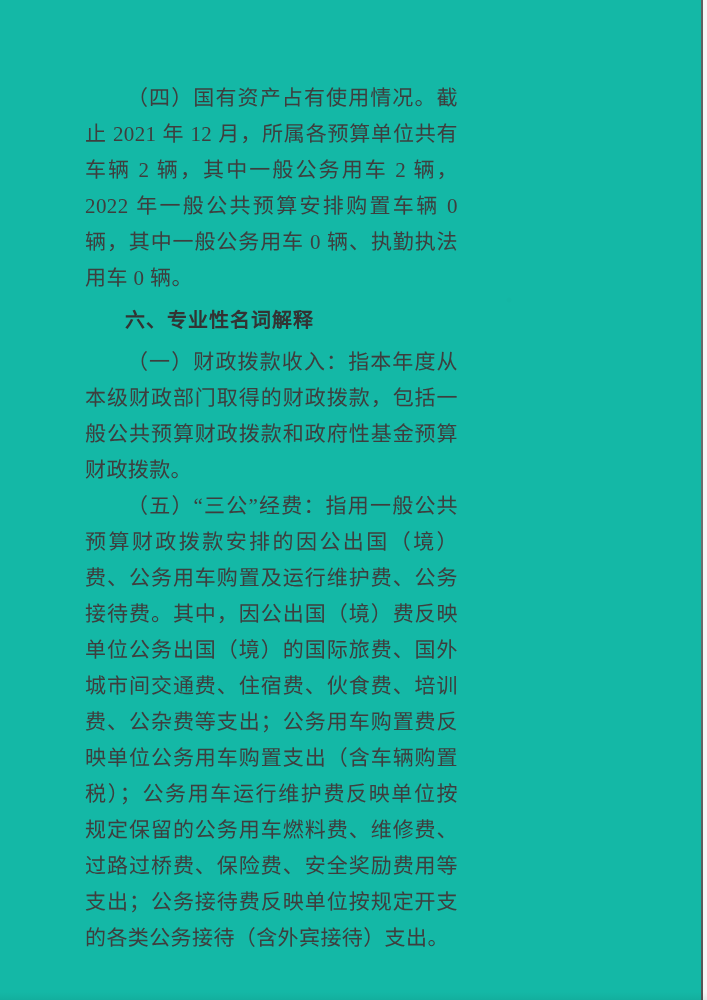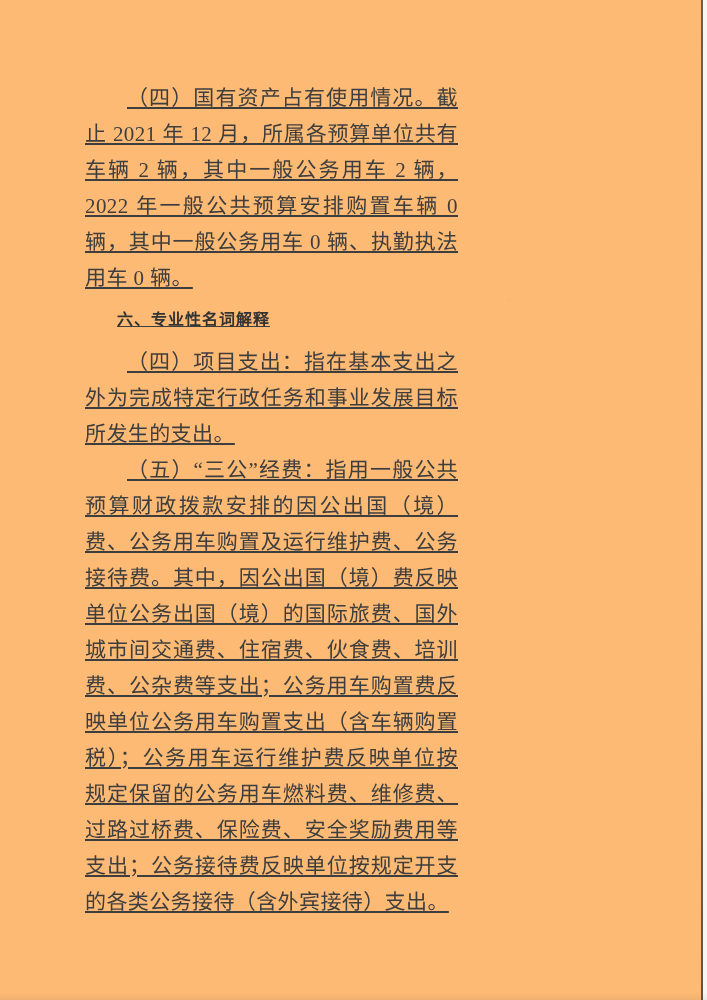--- a/index.html
+++ b/index.html
@@ -4,25 +4,24 @@
 <style>
   html, body {
     margin: 0;
     padding: 0;
     background: #ffffff;
   }
   .scan-page {
     position: relative;
     width: 707px;
     height: 1000px;
-    background: #fdba74;
+    background: #14b8a6;
     overflow: hidden;
     font-family: "Liberation Serif", "DejaVu Serif", serif;
     color: #3e3e3e;
-    text-decoration: underline;
   }
   
   .scan-page::before {
     content: "";
     position: absolute;
     inset: 0;
     background:
       radial-gradient(circle at 18% 62%, rgba(0,0,0,0.015) 0 2px, transparent 3px),
       radial-gradient(circle at 72% 30%, rgba(0,0,0,0.012) 0 2px, transparent 3px);
     pointer-events: none;
@@ -42,21 +41,21 @@
   }
   p.para {
     margin: 0;
     text-indent: 2em;
   }
   h2.section-heading {
     margin: 6px 0 6px 0;
     padding-left: 2em;
     font-family: "Liberation Sans", "DejaVu Sans", sans-serif;
     font-weight: 700;
-    font-size: 16px;
+    font-size: 20px;
     line-height: 36px;
     color: #333333;
     letter-spacing: 1px;
   }
   
   .scan-edge-right {
     position: absolute;
     top: 0;
     right: 4px;
     width: 2px;
@@ -83,24 +82,24 @@
 </head>
 <body>
 
 <div class="scan-page">
   <div class="content body-text">
 
     <p class="para">（四）国有资产占有使用情况。截止 2021 年 12 月，所属各预算单位共有车辆 2 辆，其中一般公务用车 2 辆，2022 年一般公共预算安排购置车辆 0 辆，其中一般公务用车 0 辆、执勤执法用车 0 辆。</p>
 
     <h2 class="section-heading">六、专业性名词解释</h2>
 
+    <p class="para">（一）财政拨款收入：指本年度从本级财政部门取得的财政拨款，包括一般公共预算财政拨款和政府性基金预算财政拨款。</p>
 
 
 
-    <p class="para">（四）项目支出：指在基本支出之外为完成特定行政任务和事业发展目标所发生的支出。</p>
 
     <p class="para">（五）“三公”经费：指用一般公共预算财政拨款安排的因公出国（境）费、公务用车购置及运行维护费、公务接待费。其中，因公出国（境）费反映单位公务出国（境）的国际旅费、国外城市间交通费、住宿费、伙食费、培训费、公杂费等支出；公务用车购置费反映单位公务用车购置支出（含车辆购置税）；公务用车运行维护费反映单位按规定保留的公务用车燃料费、维修费、过路过桥费、保险费、安全奖励费用等支出；公务接待费反映单位按规定开支的各类公务接待（含外宾接待）支出。</p>
 
   </div>
 
   <div class="scan-edge-right-outer"></div>
   <div class="scan-edge-right"></div>
   <div class="scan-shadow-bottom"></div>
 </div>
 

